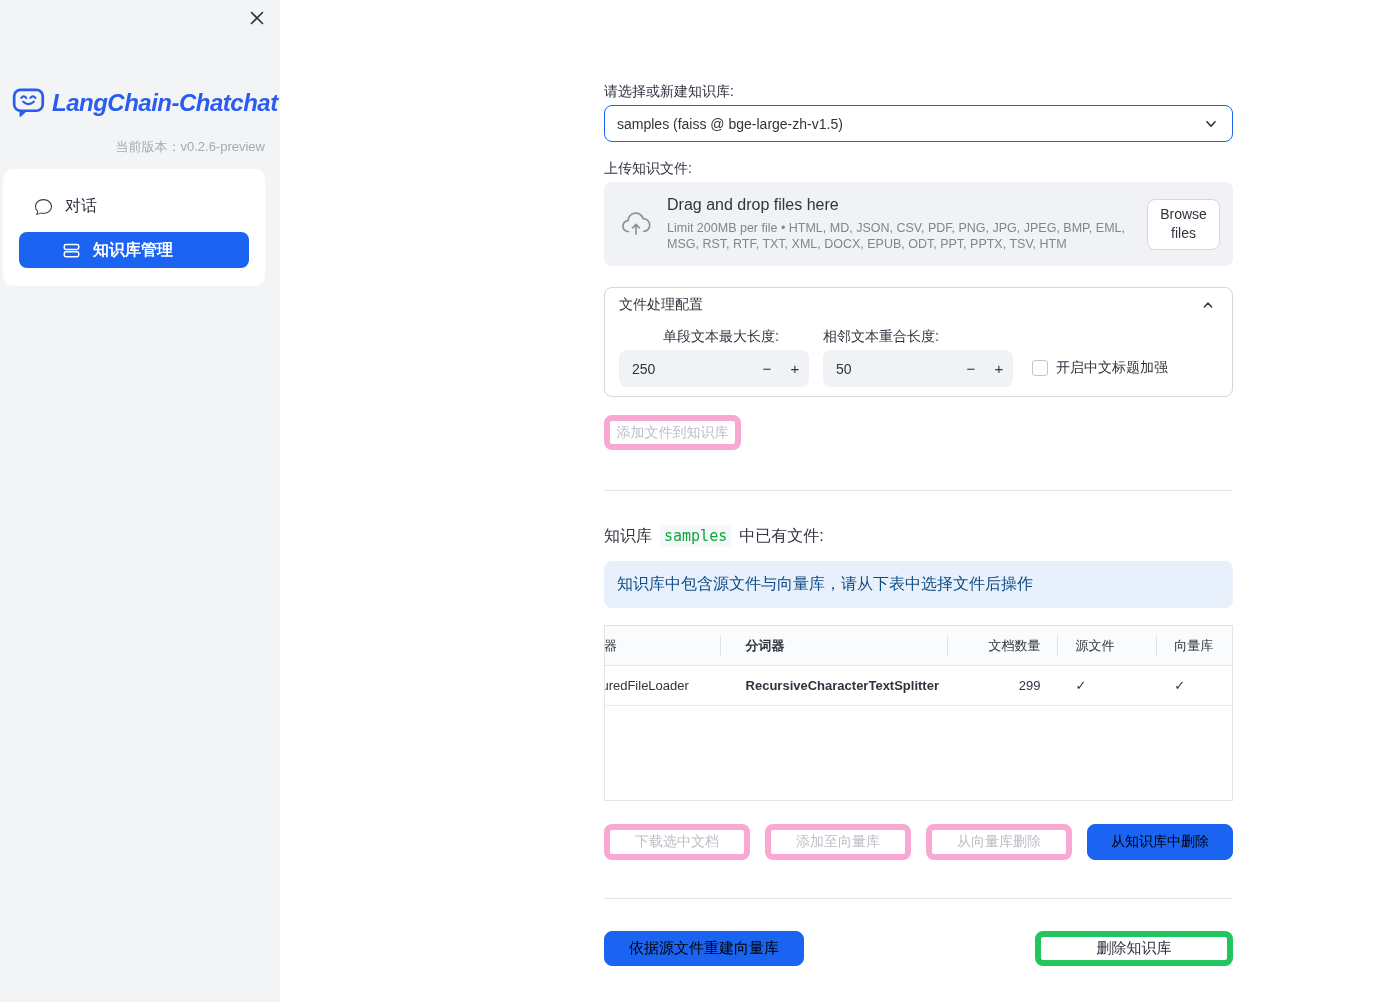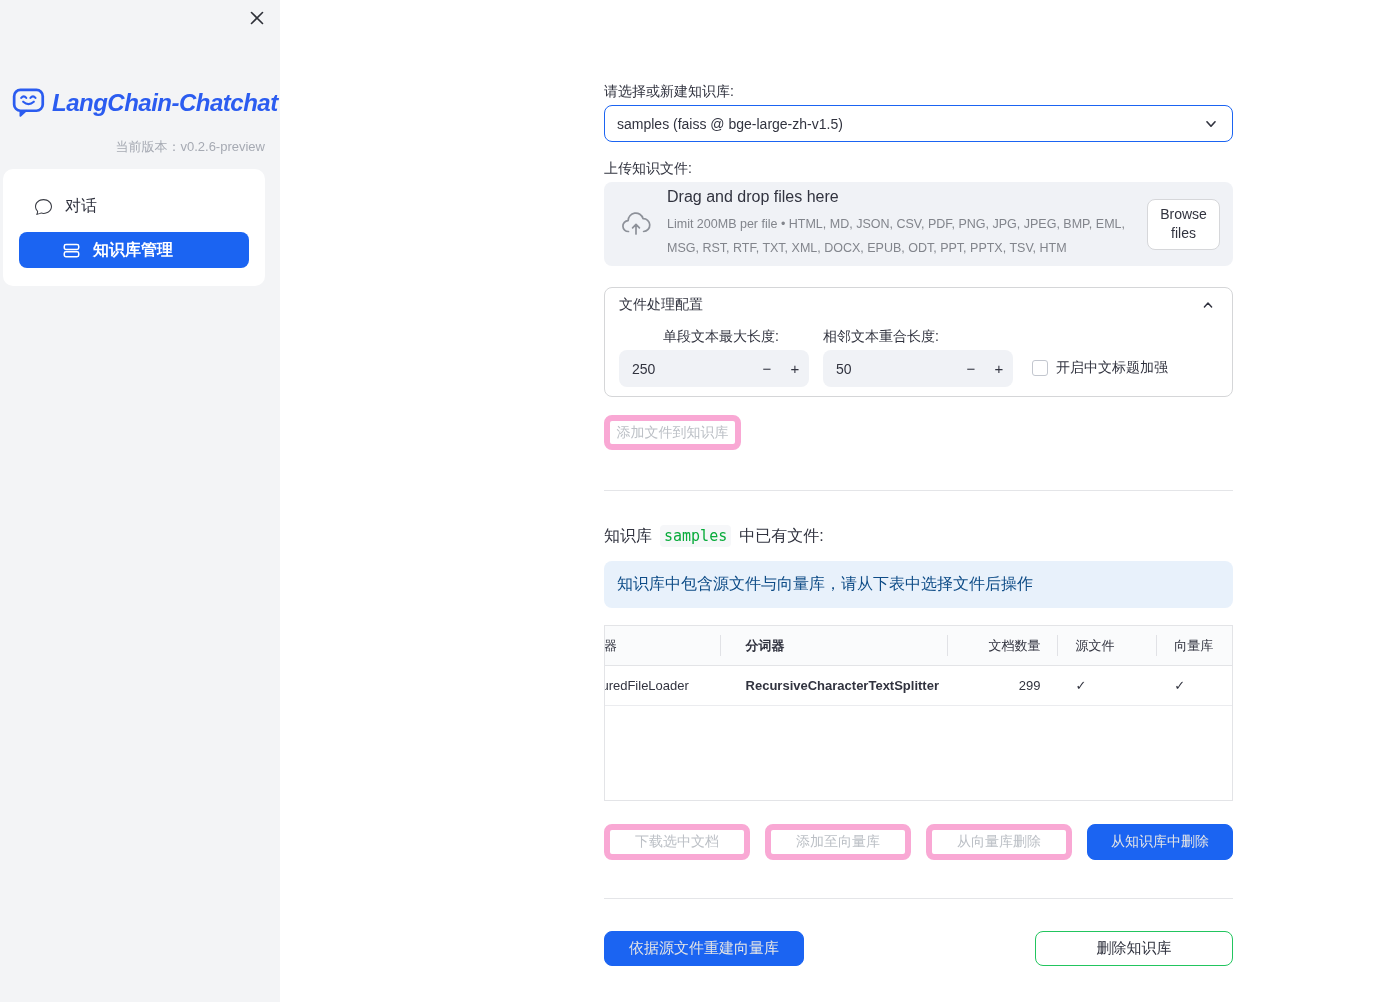--- a/index.html
+++ b/index.html
@@ -69,21 +69,21 @@
   .selectbox .chev { display:flex; align-items:center; }
 
   .dropzone {
     position:absolute; left:0; top:182px; width:629px; height:84px;
     background:#f0f2f6; border-radius:8px;
     display:flex; align-items:center; padding:0 13px 0 16px;
   }
   .dz-icon { flex:0 0 34px; display:flex; align-items:center; }
   .dz-texts { flex:1; padding-left:13px; padding-right:7px; }
   .dz-title { font-size:16px; color:#31333f; margin-bottom:6px; }
-  .dz-hint { font-size:12.5px; line-height:24px; color:#82858c; max-width:474px; }
+  .dz-hint { font-size:12.5px; line-height:16px; color:#82858c; max-width:474px; }
   .browse-btn {
     flex:0 0 73px; height:51px;
     background:#ffffff; border:1px solid #d6d7da; border-radius:8px;
     font-size:14px; line-height:19px; color:#31333f;
     display:flex; align-items:center; justify-content:center; text-align:center;
     cursor:pointer;
   }
 
   .expander {
     position:absolute; left:0; top:287px; width:629px; height:110px;
@@ -115,23 +115,23 @@
     width:16px; height:16px; background:#ffffff;
     border:1px solid #c3c7cf; border-radius:3px; cursor:pointer;
   }
   .checkbox-label { font-size:14px; color:#31333f; }
 
   .btn {
     border-radius:8px; font-size:14px;
     display:flex; align-items:center; justify-content:center;
     cursor:pointer; white-space:nowrap;
   }
-  .btn.secondary { background:#ffffff; border:1px solid #22c55e; color:#31333f; }
+  .btn.secondary { background:#ffffff; border:6px solid #22c55e; color:#31333f; }
   .btn.disabled  { background:#ffffff; border:6px solid #f9a8d4; color:#bcc0c6; cursor:default; }
-  .btn.primary   { background:#1b64f2; border:1px solid #1b64f2; color:#e5e5e5; }
+  .btn.primary   { background:#1b64f2; border:1px solid #1b64f2; color:#000000; }
 
   .add-btn { position:absolute; left:0; top:415px; width:137px; height:35px; }
 
   .divider { position:absolute; left:0; width:629px; height:1px; background:#e4e5e8; }
 
   .kb-heading {
     position:absolute; left:0; top:525px;
     font-size:16px; color:#31333f;
     display:flex; align-items:center; gap:8px;
   }

